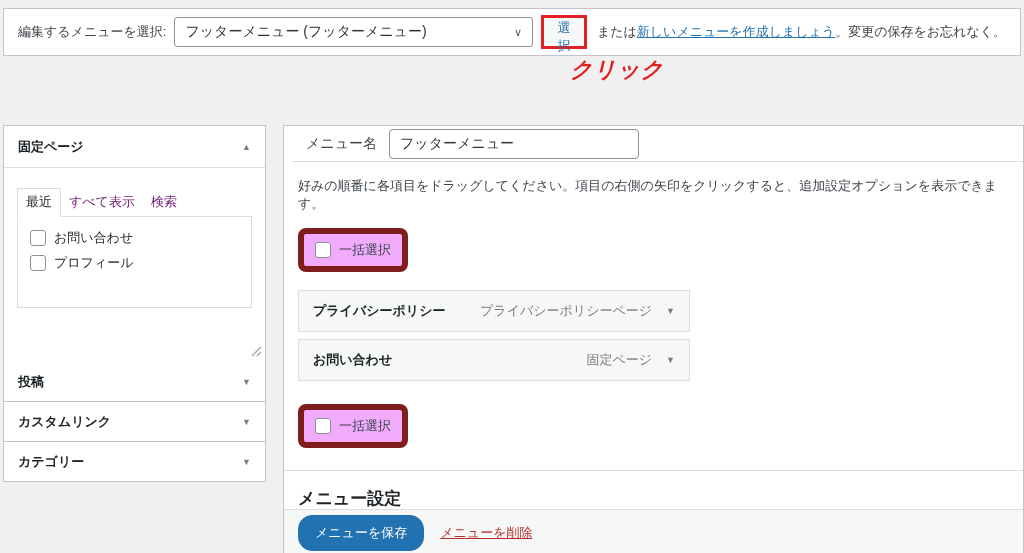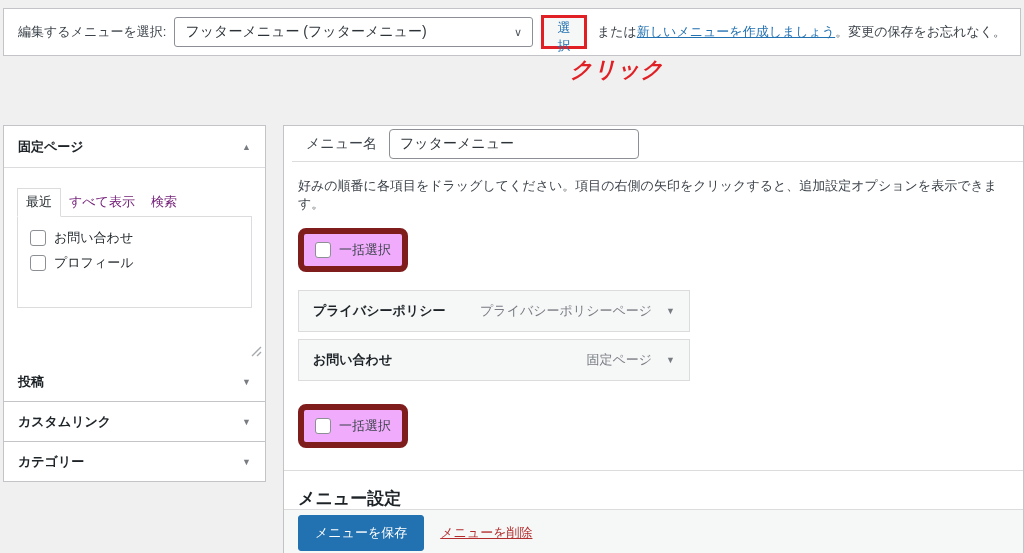--- a/index.html
+++ b/index.html
@@ -127,21 +127,21 @@
   .settings-row { display:flex; align-items:flex-start; margin-top:17px; }
   .settings-label { width:186px; color:#3c434a; flex:0 0 186px; }
   .settings-chk { display:flex; align-items:center; color:#3c434a; cursor:pointer; }
   .settings-chk2 { margin-top:10px; margin-left:186px; }
   .panel-footer {
     position:absolute; left:0; right:0; bottom:-2px; height:47px;
     background:#f6f7f7; border-top:1px solid #dcdcde;
     display:flex; align-items:center; padding:0 14px; z-index:3;
   }
   .save-btn {
-    background:#2271b1; color:#fff; border:1px solid #2271b1; border-radius:3px;
+    background:#2271b1; color:#fff; border:1px solid #2271b1; border-radius:14px;
     font-size:13px; padding:8px 16px; cursor:pointer; font-family:inherit;
   }
   a.delete-link { color:#b32d2e; text-decoration:underline; margin-left:16px; cursor:pointer; }
 </style>
 </head>
 <body>
 
 <div class="page">
 
   <div class="topbar">

